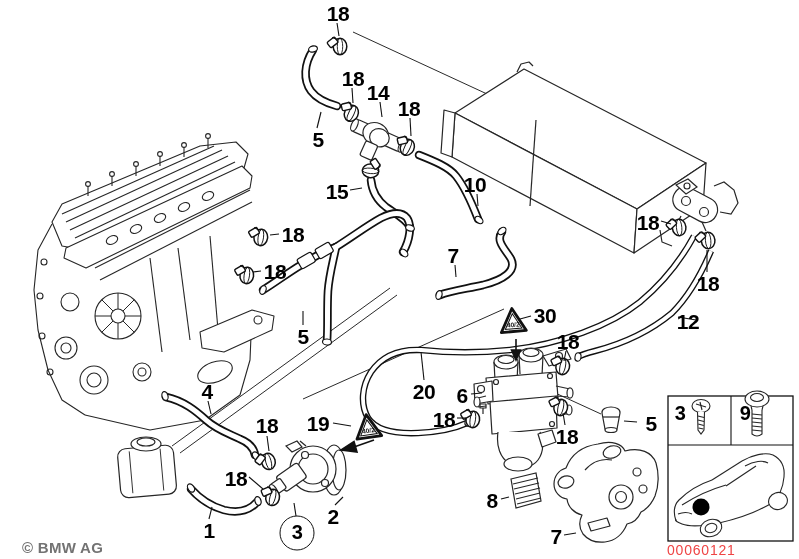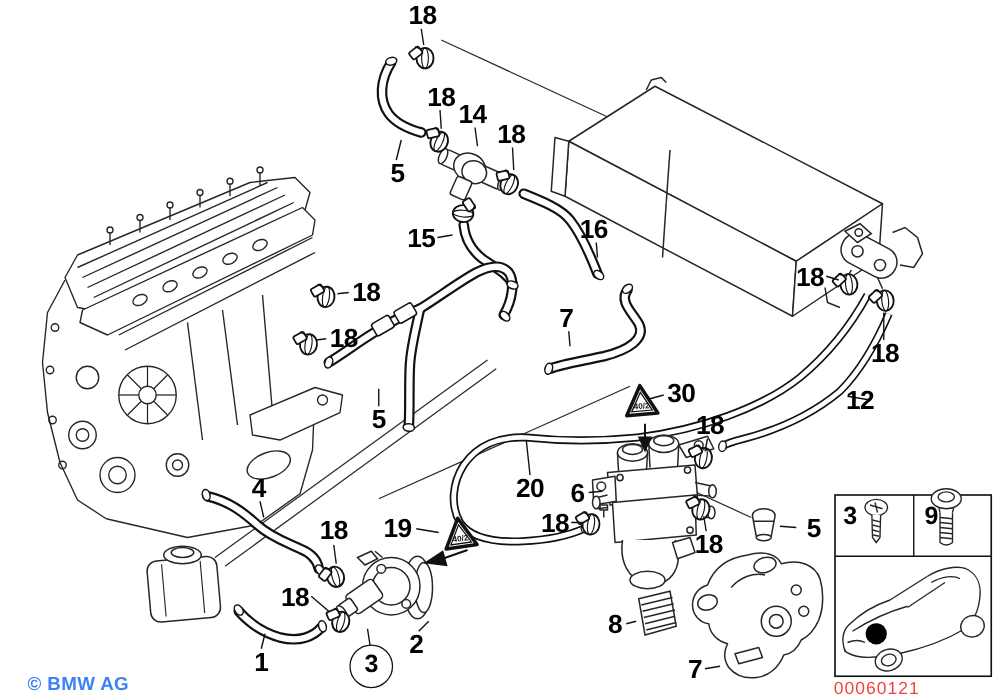--- a/index.html
+++ b/index.html
@@ -5,21 +5,21 @@
   html,body{margin:0;padding:0;background:#fff;}
   #stage{position:relative;width:799px;height:559px;background:#ffffff;overflow:hidden;
          font-family:"Liberation Sans",sans-serif;}
   #art{position:absolute;left:0;top:0;}
   .co{position:absolute;transform:translate(-50%,-50%);font:bold 21px "Liberation Sans",sans-serif;
       color:#000000;letter-spacing:-0.5px;white-space:nowrap;line-height:1;}
   .co.small{font-size:20px;}
   .co.circled{width:33px;height:33px;border:1.7px solid #111;border-radius:50%;
       text-align:center;line-height:31px;font-size:20px;}
   .footer-copy{position:absolute;left:22px;top:539px;font:bold 15px "Liberation Sans",sans-serif;
-      color:#3b82f6;letter-spacing:0.3px;}
+      color:#737373;letter-spacing:0.3px;}
   .part-no{position:absolute;left:667px;top:542px;font:14px "Liberation Sans",sans-serif;
       color:#ef4444;letter-spacing:0.8px;}
 </style>
 </head>
 <body>
 
 <div id="stage">
 
 <svg id="art" width="799" height="559" viewBox="0 0 799 559">
   <defs>
@@ -387,21 +387,21 @@
     <circle cx="701" cy="507" r="8.5" fill="#000" stroke="none"></circle>
   </g>
 </svg>
 
 <div class="co" style="left:338px;top:13px">18</div>
 <div class="co" style="left:318px;top:139px">5</div>
 <div class="co" style="left:353px;top:78px">18</div>
 <div class="co" style="left:378px;top:92px">14</div>
 <div class="co" style="left:409px;top:108px">18</div>
 <div class="co" style="left:337px;top:191px">15</div>
-<div class="co" style="left:475px;top:184px">16</div>
+<div class="co" style="left:475px;top:184px">10</div>
 <div class="co" style="left:453px;top:255px">7</div>
 <div class="co" style="left:293px;top:234px">18</div>
 <div class="co" style="left:275px;top:271px">18</div>
 <div class="co" style="left:303px;top:336px">5</div>
 <div class="co" style="left:207px;top:391px">4</div>
 <div class="co" style="left:267px;top:425px">18</div>
 <div class="co" style="left:236px;top:478px">18</div>
 <div class="co" style="left:209px;top:530px">1</div>
 <div class="co" style="left:318px;top:423px">19</div>
 <div class="co" style="left:333px;top:516px">2</div>

